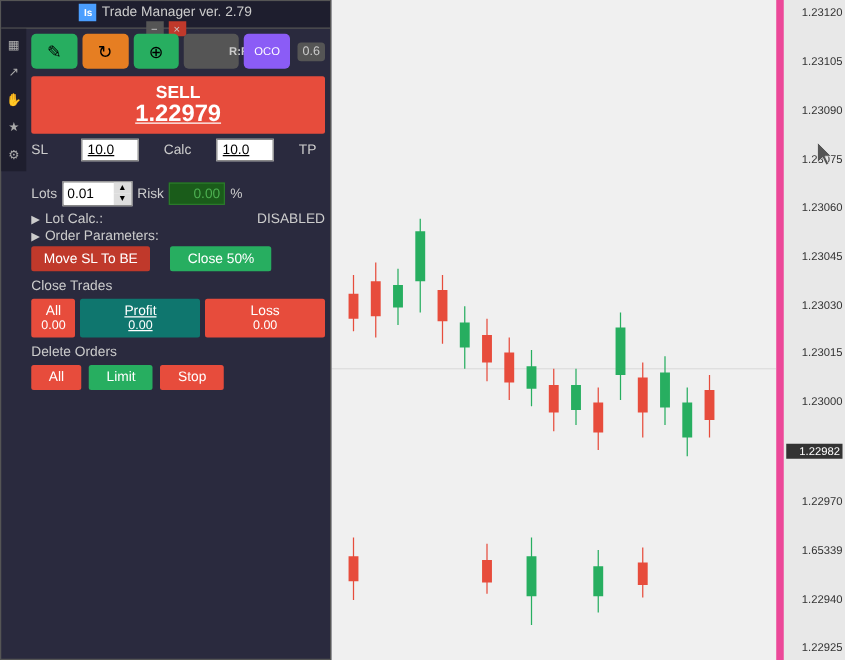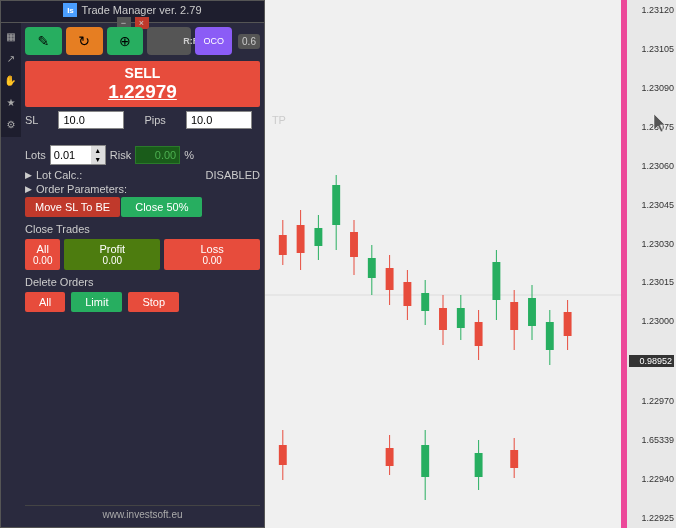--- a/index.html
+++ b/index.html
@@ -237,26 +237,27 @@
       margin-bottom: 16px;
     }
 
     .sltp-label {
       color: #ccc;
       font-size: 11px;
       width: 20px;
     }
 
     .sltp-input {
-      width: 66px;
+      width: 46px;
       background: #fff;
       border: 1px solid #888;
       padding: 2px 4px;
       font-size: 11px;
       color: #000;
+      text-decoration: underline;
     }
 
     .pips-label {
       color: #ccc;
       font-size: 11px;
     }
 
     
     .lots-row {
       display: flex;
@@ -350,21 +351,21 @@
     
     .section-header {
       color: #ccc;
       font-size: 11px;
       margin-bottom: 4px;
       margin-top: 2px;
     }
 
     .action-row {
       display: flex;
-      gap: 1px;
+      gap: 16px;
       margin-bottom: 4px;
     }
 
     .action-btn-red {
       background: #c0392b;
       color: #fff;
       border: none;
       padding: 4px 10px;
       font-size: 11px;
       cursor: pointer;
@@ -396,31 +397,32 @@
       padding: 4px 8px;
       font-size: 11px;
       cursor: pointer;
       border-radius: 2px;
       display: flex;
       flex-direction: column;
       align-items: center;
     }
 
     .close-profit-btn {
-      background: #4d7c0f;
+      background: #0f766e;
       color: #fff;
       border: none;
       padding: 4px 8px;
       font-size: 11px;
       cursor: pointer;
       border-radius: 2px;
       display: flex;
       flex-direction: column;
       align-items: center;
       flex: 1;
+      text-decoration: underline;
     }
 
     .close-loss-btn {
       background: #e74c3c;
       color: #fff;
       border: none;
       padding: 4px 8px;
       font-size: 11px;
       cursor: pointer;
       border-radius: 2px;
@@ -563,21 +565,21 @@
   <div class="price-axis">
     <div class="price-label">1.23120</div>
     <div class="price-label">1.23105</div>
     <div class="price-label">1.23090</div>
     <div class="price-label">1.23075</div>
     <div class="price-label">1.23060</div>
     <div class="price-label">1.23045</div>
     <div class="price-label">1.23030</div>
     <div class="price-label">1.23015</div>
     <div class="price-label">1.23000</div>
-    <div class="price-label highlight">0.98952</div>
+    <div class="price-label highlight">1.22982</div>
     <div class="price-label">1.22970</div>
     <div class="price-label">1.65339</div>
     <div class="price-label">1.22940</div>
     <div class="price-label">1.22925</div>
   </div>
 
   <svg style="position:absolute;left:385px;top:112px;width:20px;height:24px;">
     <path d="M4,2 L4,18 L8,14 L11,20 L13,19 L10,13 L15,13 Z" fill="#555" stroke="#fff" stroke-width="0.5"></path>
   </svg>
 </div>
@@ -623,21 +625,21 @@
     <div class="buy-sell-row">
       <button class="sell-btn">
         <div class="label">SELL</div>
         <div class="price">1.22979</div>
       </button>
     </div>
 
     <div class="sltp-row">
       <span class="sltp-label">SL</span>
       <input class="sltp-input" type="text" value="10.0" style="">
-      <span class="pips-label">Pips</span>
+      <span class="pips-label">Calc</span>
       <input class="sltp-input" type="text" value="10.0" style="">
       <span class="sltp-label">TP</span>
     </div>
 
     <div class="lots-row">
       <span class="lots-label">Lots</span>
       <div class="lots-input-wrap">
         <input class="lots-input" type="text" value="0.01" style="">
         <div class="lots-arrows">
           <button class="lots-arrow">▲</button>
@@ -682,15 +684,14 @@
     </div>
 
     <div class="section-header">Delete Orders</div>
     <div class="delete-row">
       <button class="del-all-btn">All</button>
       <button class="del-limit-btn">Limit</button>
       <button class="del-stop-btn">Stop</button>
     </div>
 
     <div style="flex:1;"></div>
-    <div class="footer">www.investsoft.eu</div>
   </div>
 </div>
 
 </body></html>

